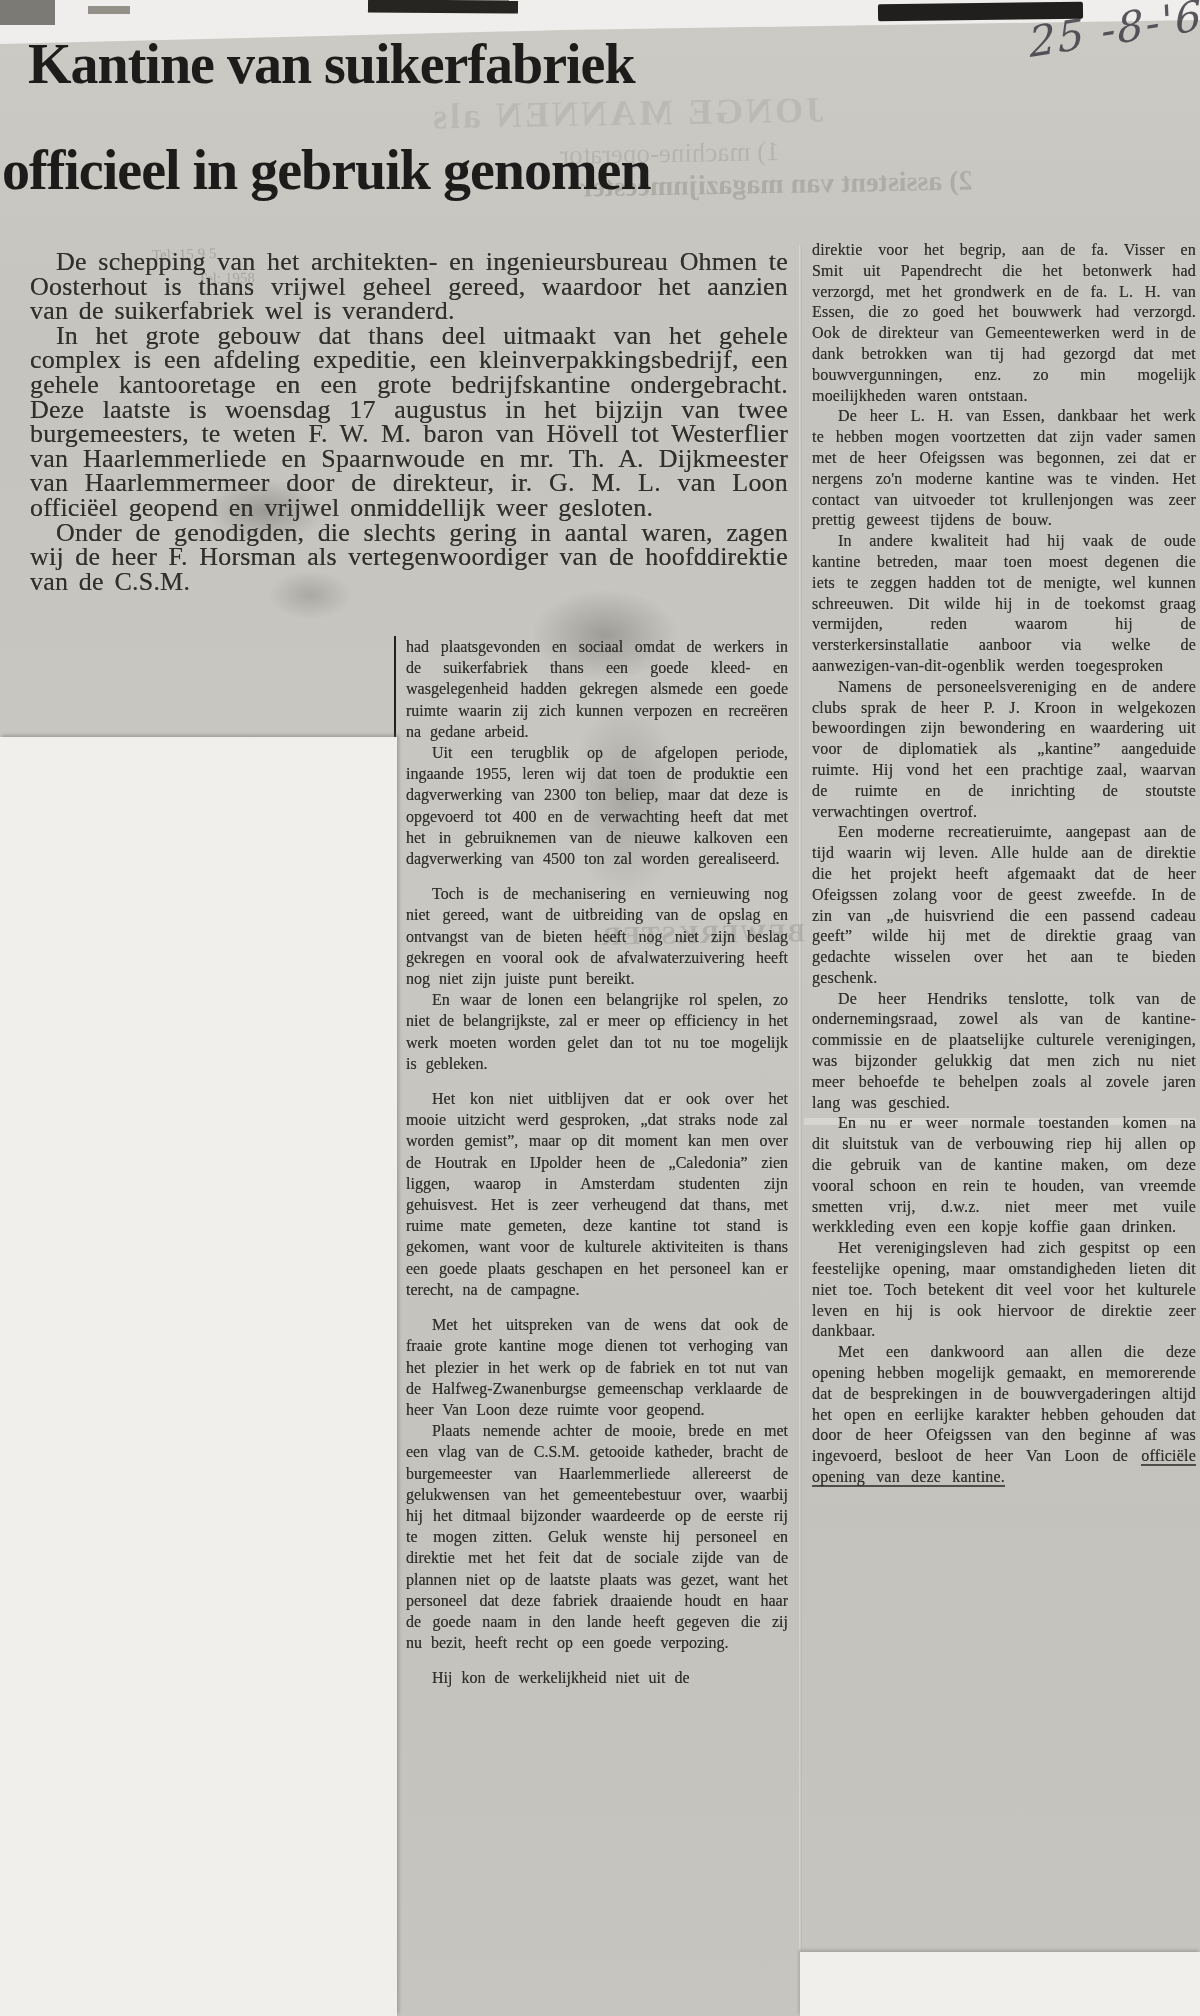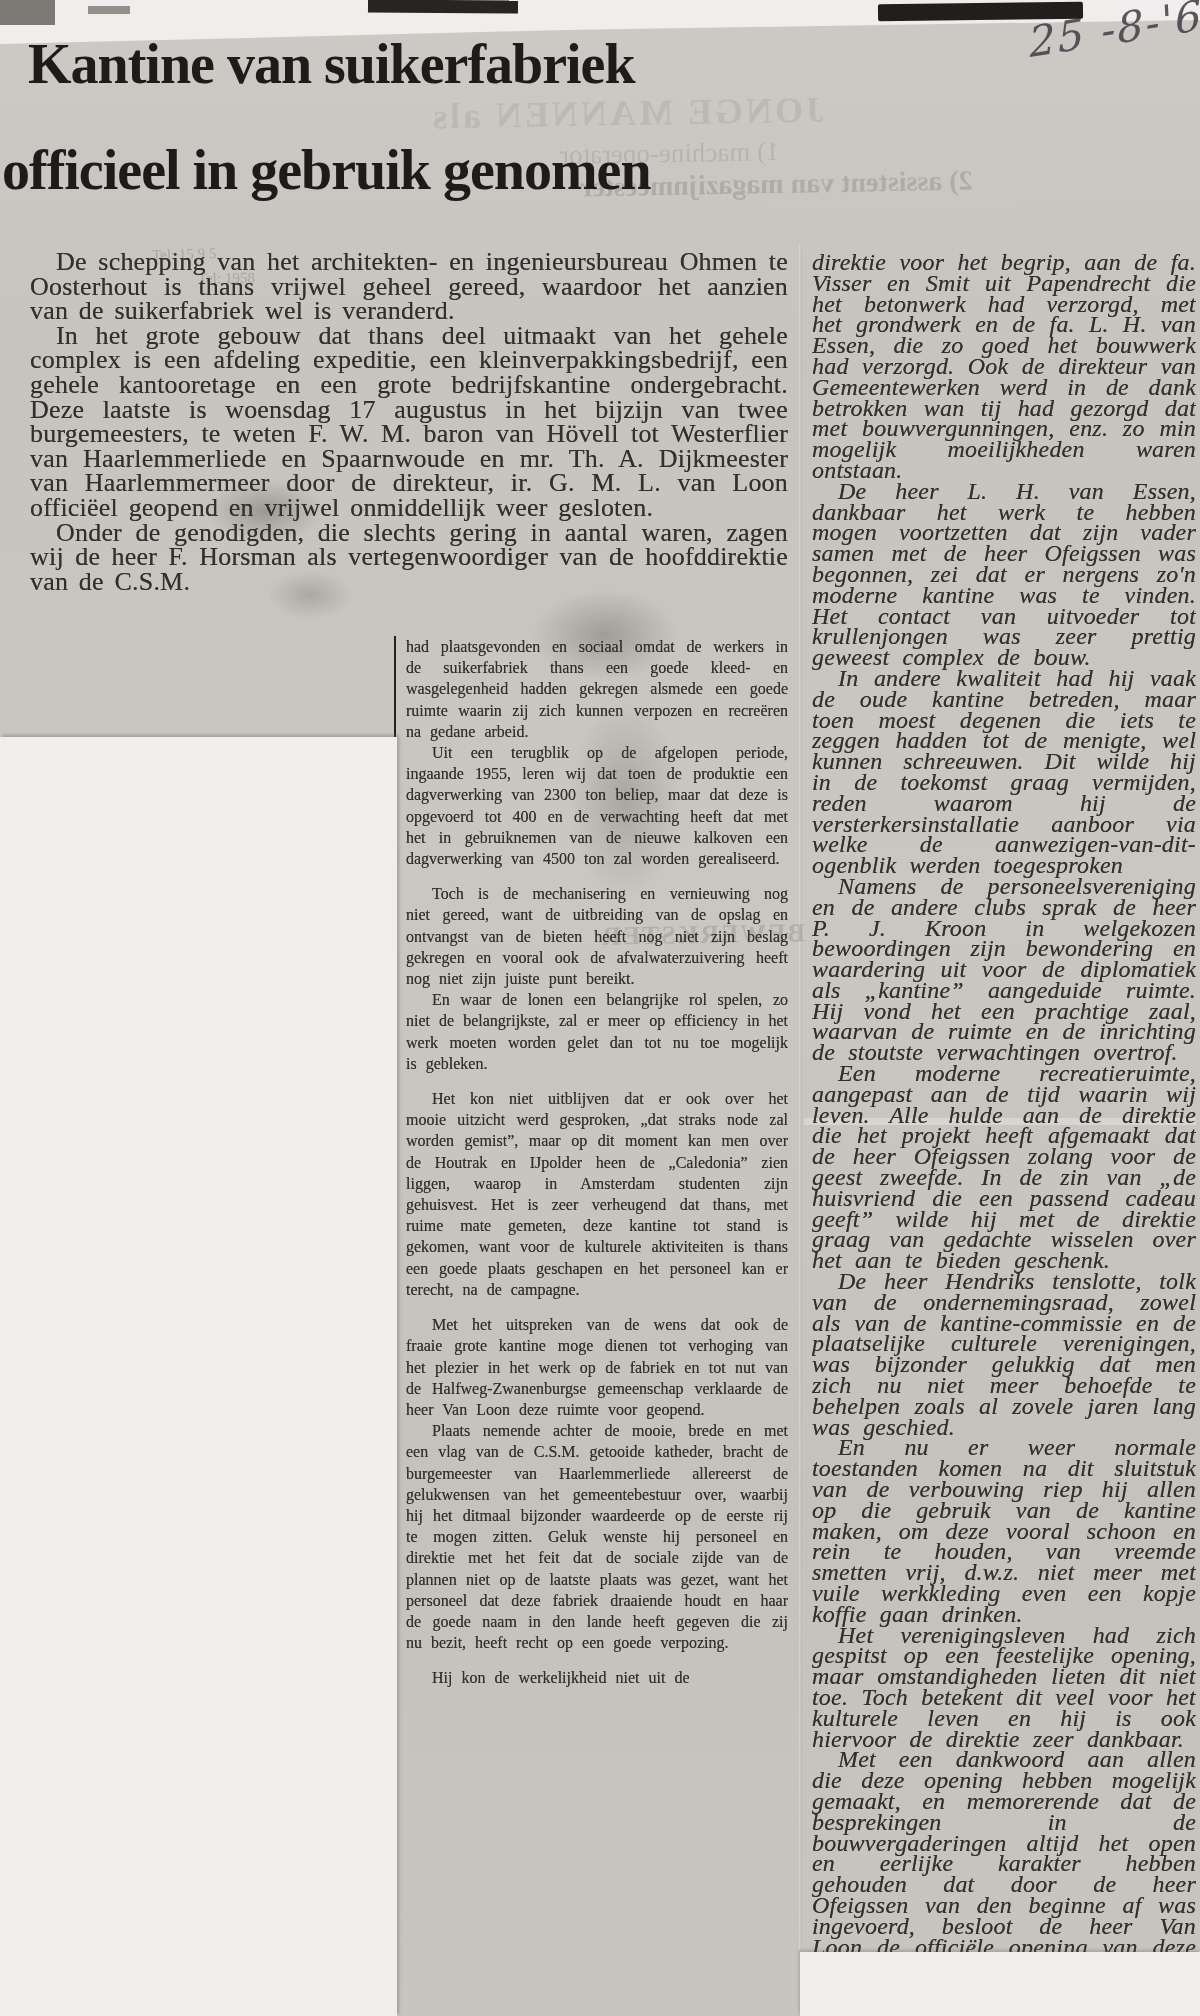--- a/index.html
+++ b/index.html
@@ -21,21 +21,21 @@
   .gap{margin-top:14px !important;}
   .headline{position:absolute;color:var(--headline);font-weight:700;font-size:56px;line-height:1.02;
     letter-spacing:-1px;text-align:justify;text-align-last:justify;z-index:3;white-space:nowrap;display:flex;justify-content:space-between;}
   .hl1{left:28px;top:36px;width:1158px;}
   .hl2{left:2px;top:142px;width:1196px;}
   .date-note{position:absolute;left:1028px;top:2px;z-index:4;font-family:"DejaVu Serif",serif;font-style:italic;
     font-size:42px;color:var(--ink);opacity:0.85;transform:rotate(-9deg) skewX(-6deg);letter-spacing:2px;white-space:nowrap;}
   .intro{left:30px;top:250px;width:758px;font-size:26px;line-height:24.6px;word-spacing:4px;letter-spacing:0.2px;}
   .col-left{left:33px;top:636px;width:354px;font-size:20px;line-height:20.8px;word-spacing:4px;}
   .col-mid{left:406px;top:636px;width:382px;height:1380px;overflow:hidden;font-size:16px;line-height:21.2px;word-spacing:5px;}
-  .col-right{left:812px;top:252px;width:384px;height:1702px;overflow:hidden;font-size:24px;line-height:20.8px;word-spacing:7px;letter-spacing:0.2px;font-style:italic;}
+  .col-right{left:812px;top:240px;width:384px;height:1702px;overflow:hidden;font-size:16px;line-height:20.8px;word-spacing:7px;letter-spacing:0.2px;}
   .underline-tail{border-bottom:2px solid rgba(50,48,44,0.8);}
   .divider{position:absolute;left:394px;top:636px;width:2px;height:104px;background:#23221f;z-index:3;}
   .mirror{transform:scaleX(-1) rotate(1deg);}
   .bleed{position:absolute;z-index:2;color:#6b6963;font-weight:700;white-space:nowrap;}
   .bt-jonge{left:430px;top:92px;font-size:36px;opacity:0.15;letter-spacing:3px;}
   .bt-machine{left:560px;top:138px;font-size:27px;opacity:0.2;font-weight:400;}
   .bt-magazijn{left:580px;top:168px;font-size:28px;opacity:0.28;}
   .bt-bewerkster{left:600px;top:920px;font-size:26px;opacity:0.25;letter-spacing:2px;}
   .bt-tel1{left:152px;top:246px;font-size:15px;opacity:0.35;font-weight:400;transform:rotate(-2deg);}
   .bt-tel2{left:198px;top:270px;font-size:15px;opacity:0.35;font-weight:400;transform:rotate(-1deg);font-family:Liberation Serif, serif;}
@@ -94,21 +94,21 @@
     <p class="indent gap">Toch is de mechanisering en vernieuwing nog niet gereed, want de uitbreiding van de opslag en ontvangst van de bieten heeft nog niet zijn beslag gekregen en vooral ook de afvalwaterzuivering heeft nog niet zijn juiste punt bereikt.</p>
     <p class="indent">En waar de lonen een belangrijke rol spelen, zo niet de belangrijkste, zal er meer op efficiency in het werk moeten worden gelet dan tot nu toe mogelijk is gebleken.</p>
     <p class="indent gap">Het kon niet uitblijven dat er ook over het mooie uitzicht werd gesproken, „dat straks node zal worden gemist”, maar op dit moment kan men over de Houtrak en IJpolder heen de „Caledonia” zien liggen, waarop in Amsterdam studenten zijn gehuisvest. Het is zeer verheugend dat thans, met ruime mate gemeten, deze kantine tot stand is gekomen, want voor de kulturele aktiviteiten is thans een goede plaats geschapen en het personeel kan er terecht, na de campagne.</p>
     <p class="indent gap">Met het uitspreken van de wens dat ook de fraaie grote kantine moge dienen tot verhoging van het plezier in het werk op de fabriek en tot nut van de Halfweg-Zwanenburgse gemeenschap verklaarde de heer Van Loon deze ruimte voor geopend.</p>
     <p class="indent">Plaats nemende achter de mooie, brede en met een vlag van de C.S.M. getooide katheder, bracht de burgemeester van Haarlemmerliede allereerst de gelukwensen van het gemeentebestuur over, waarbij hij het ditmaal bijzonder waardeerde op de eerste rij te mogen zitten. Geluk wenste hij personeel en direktie met het feit dat de sociale zijde van de plannen niet op de laatste plaats was gezet, want het personeel dat deze fabriek draaiende houdt en haar de goede naam in den lande heeft gegeven die zij nu bezit, heeft recht op een goede verpozing.</p>
     <p class="indent gap">Hij kon de werkelijkheid niet uit de</p>
   </div>
 
   <div class="newsprint col-right">
     <p>direktie voor het begrip, aan de fa. Visser en Smit uit Papendrecht die het betonwerk had verzorgd, met het grondwerk en de fa. L. H. van Essen, die zo goed het bouwwerk had verzorgd. Ook de direkteur van Gemeentewerken werd in de dank betrokken wan tij had gezorgd dat met bouwvergunningen, enz. zo min mogelijk moeilijkheden waren ontstaan.</p>
-    <p class="indent">De heer L. H. van Essen, dankbaar het werk te hebben mogen voortzetten dat zijn vader samen met de heer Ofeigssen was begonnen, zei dat er nergens zo'n moderne kantine was te vinden. Het contact van uitvoeder tot krullenjongen was zeer prettig geweest complex de bouw.</p>
+    <p class="indent">De heer L. H. van Essen, dankbaar het werk te hebben mogen voortzetten dat zijn vader samen met de heer Ofeigssen was begonnen, zei dat er nergens zo'n moderne kantine was te vinden. Het contact van uitvoeder tot krullenjongen was zeer prettig geweest tijdens de bouw.</p>
     <p class="indent">In andere kwaliteit had hij vaak de oude kantine betreden, maar toen moest degenen die iets te zeggen hadden tot de menigte, wel kunnen schreeuwen. Dit wilde hij in de toekomst graag vermijden, reden waarom hij de versterkersinstallatie aanboor via welke de aanwezigen-van-dit-ogenblik werden toegesproken</p>
     <p class="indent">Namens de personeelsvereniging en de andere clubs sprak de heer P. J. Kroon in welgekozen bewoordingen zijn bewondering en waardering uit voor de diplomatiek als „kantine” aangeduide ruimte. Hij vond het een prachtige zaal, waarvan de ruimte en de inrichting de stoutste verwachtingen overtrof.</p>
     <p class="indent">Een moderne recreatieruimte, aangepast aan de tijd waarin wij leven. Alle hulde aan de direktie die het projekt heeft afgemaakt dat de heer Ofeigssen zolang voor de geest zweefde. In de zin van „de huisvriend die een passend cadeau geeft” wilde hij met de direktie graag van gedachte wisselen over het aan te bieden geschenk.</p>
     <p class="indent">De heer Hendriks tenslotte, tolk van de ondernemingsraad, zowel als van de kantine-commissie en de plaatselijke culturele verenigingen, was bijzonder gelukkig dat men zich nu niet meer behoefde te behelpen zoals al zovele jaren lang was geschied.</p>
     <p class="indent">En nu er weer normale toestanden komen na dit sluitstuk van de verbouwing riep hij allen op die gebruik van de kantine maken, om deze vooral schoon en rein te houden, van vreemde smetten vrij, d.w.z. niet meer met vuile werkkleding even een kopje koffie gaan drinken.</p>
     <p class="indent">Het verenigingsleven had zich gespitst op een feestelijke opening, maar omstandigheden lieten dit niet toe. Toch betekent dit veel voor het kulturele leven en hij is ook hiervoor de direktie zeer dankbaar.</p>
     <p class="indent"><span>Met een dankwoord aan allen die deze opening hebben mogelijk gemaakt, en memorerende dat de besprekingen in de bouwvergaderingen altijd het open en eerlijke karakter hebben gehouden dat door de heer Ofeigssen van den beginne af was ingevoerd, besloot de heer Van Loon de </span><span class="underline-tail">officiële opening van deze kantine.</span></p>
   </div>
 
   <div class="white-cut cut-bl"></div>

